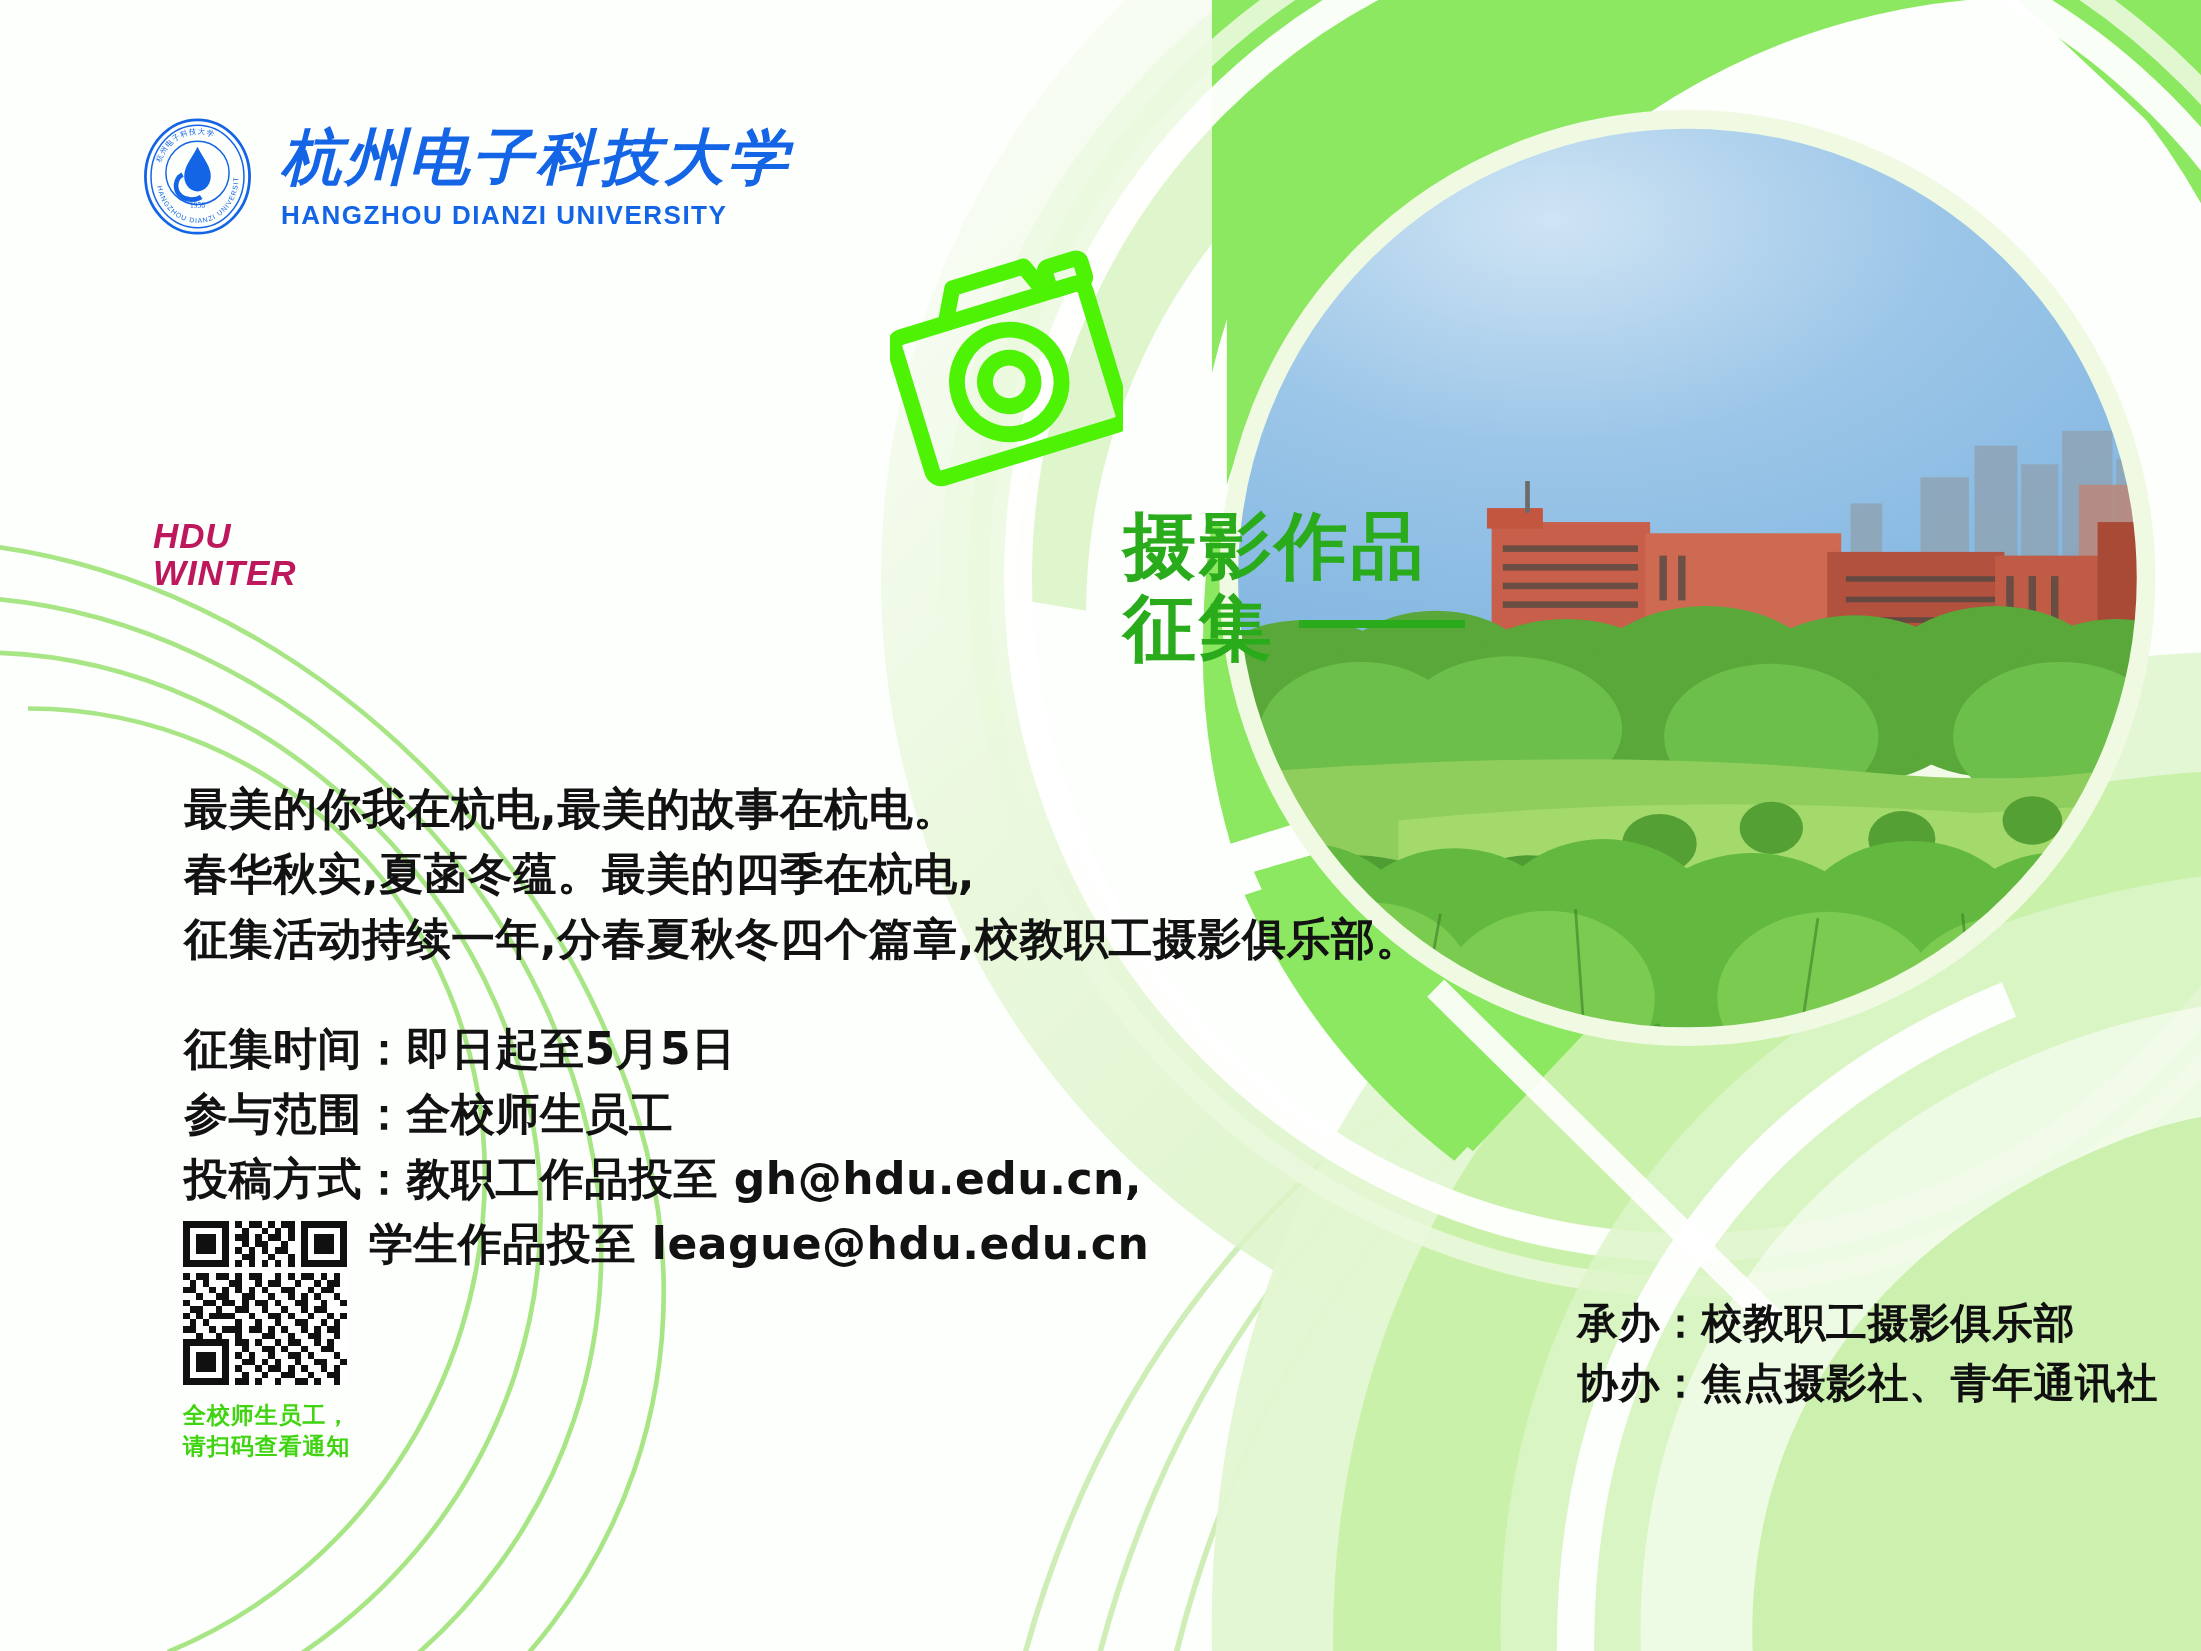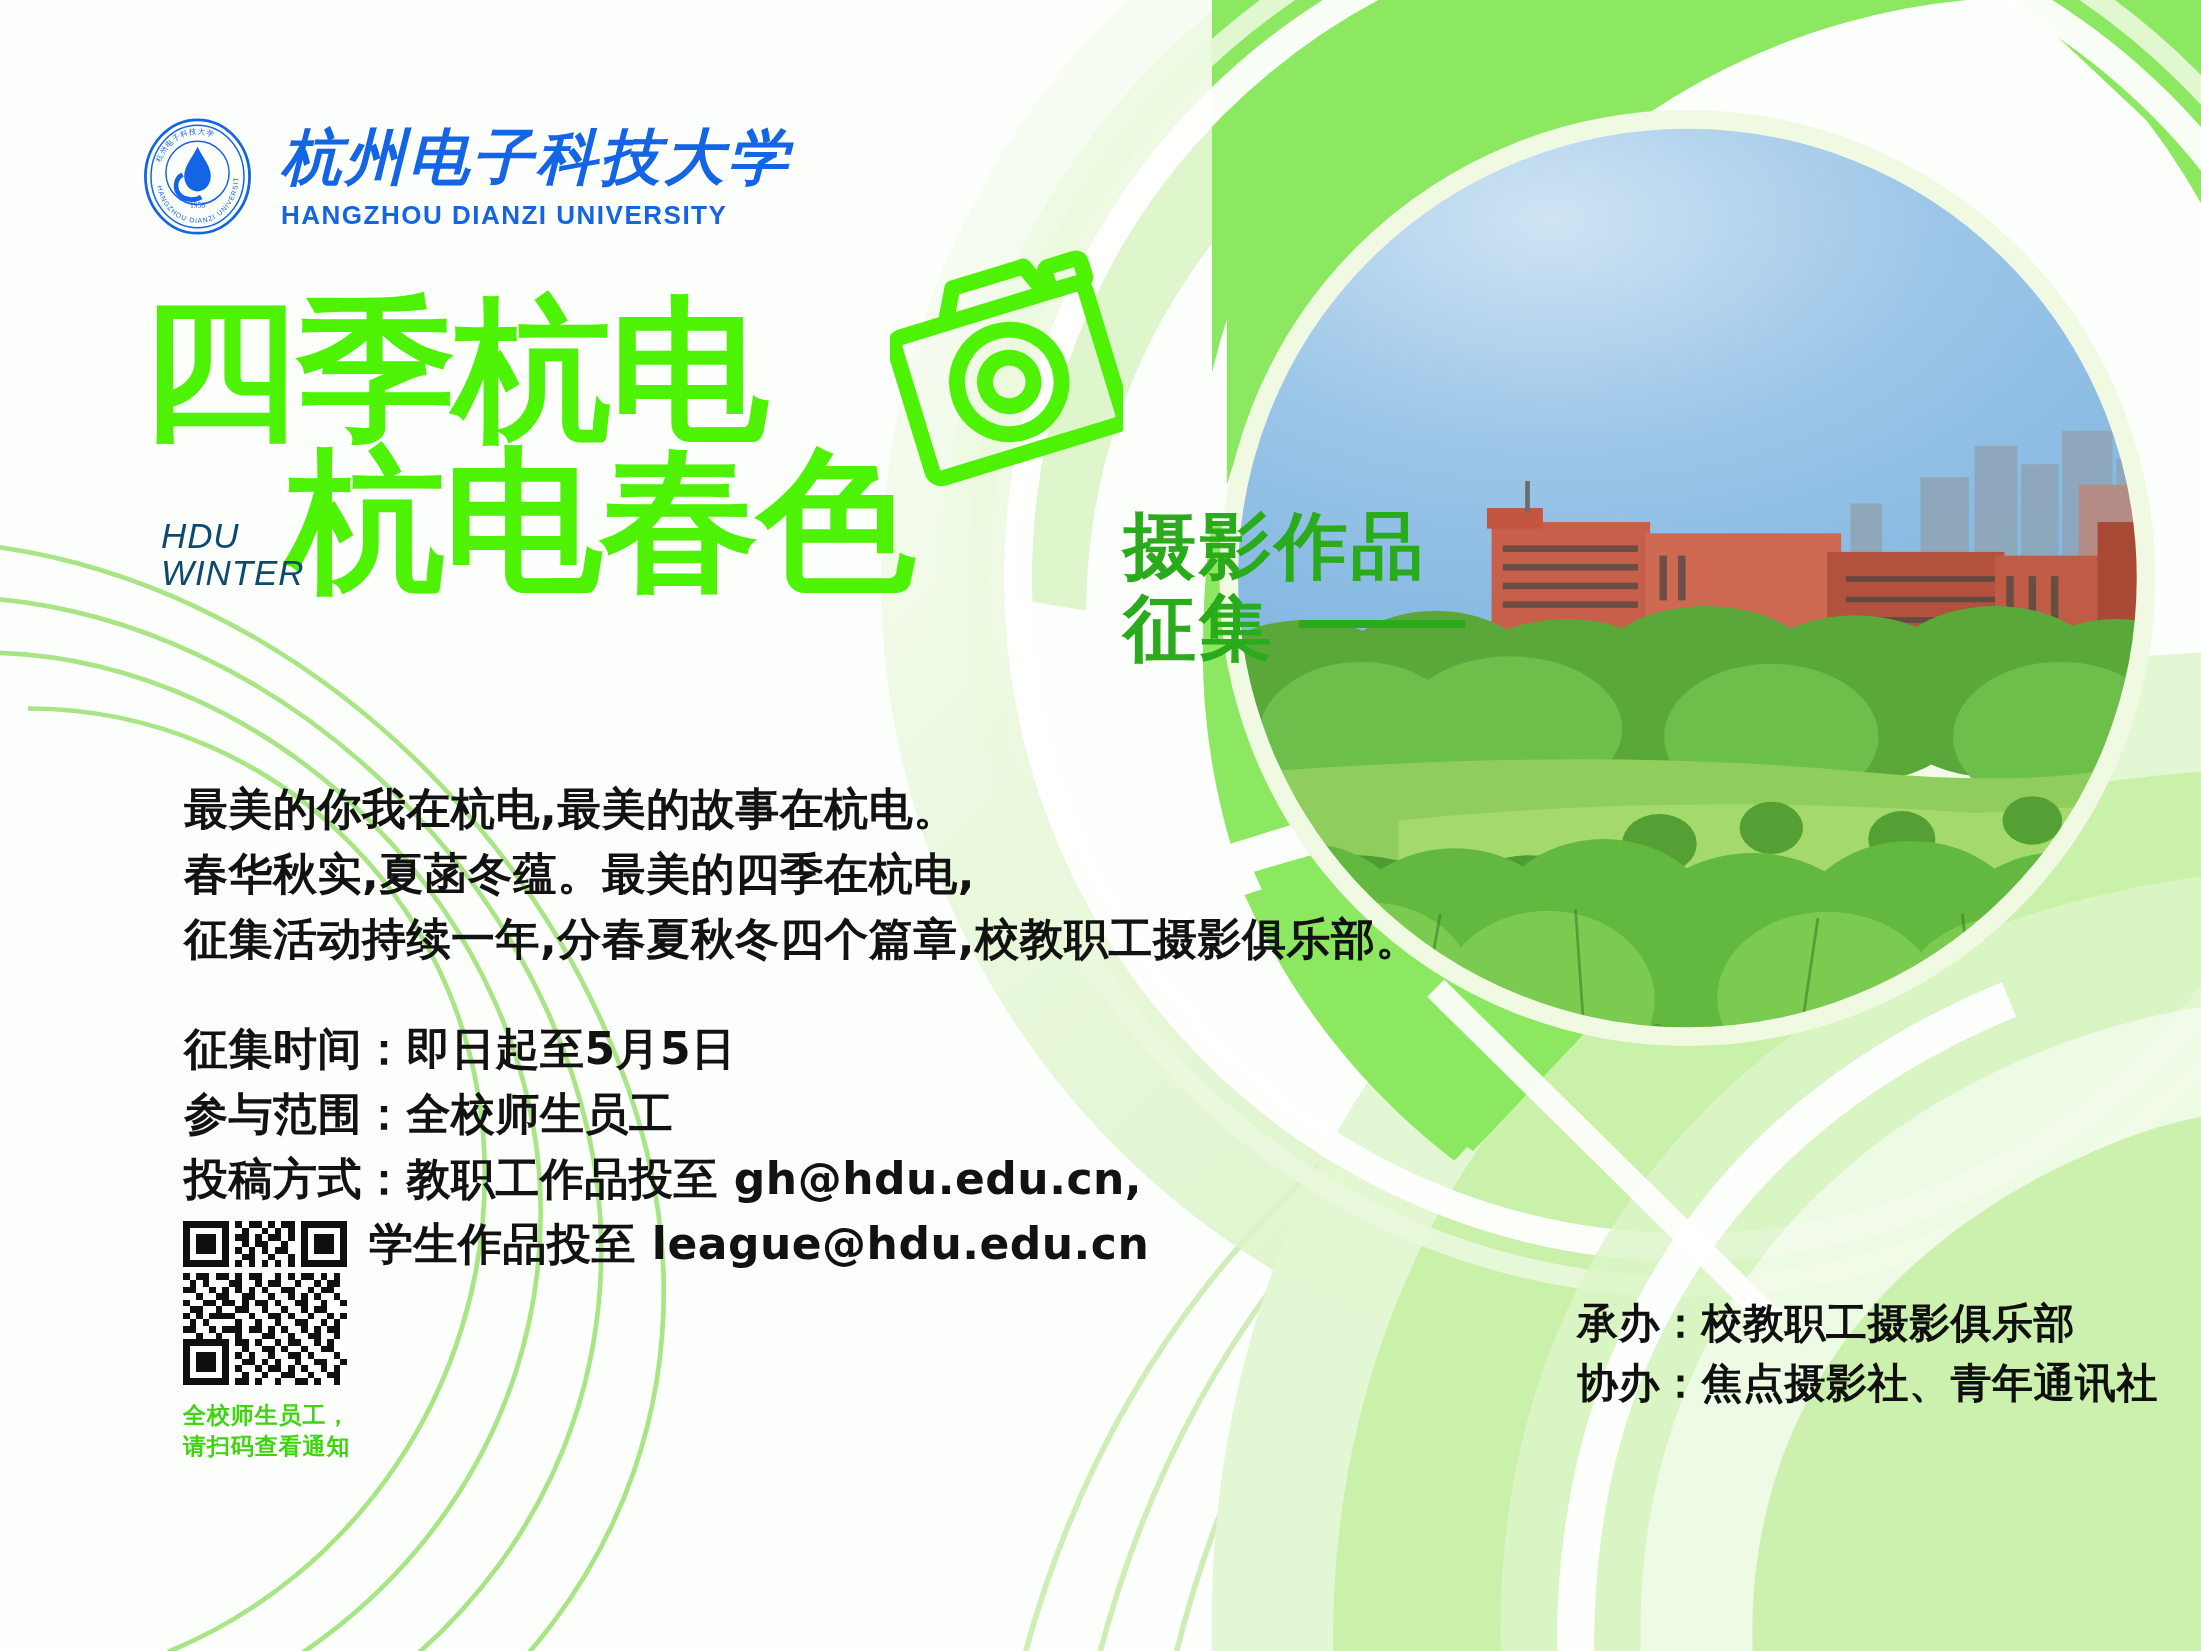--- a/index.html
+++ b/index.html
@@ -24,22 +24,22 @@
            font-family:"Liberation Sans",sans-serif;margin-top:8.4px;white-space:nowrap;}
 
   
   #headline{position:absolute;left:140px;top:298px;z-index:22;}
   .hl-line{display:block;white-space:nowrap;font-weight:900;color:#4df204;
            font-family:"DejaVu Sans","Liberation Sans",sans-serif;
            letter-spacing:-1.9px;line-height:0.93;}
   #hl1{font-size:154px;transform:scaleX(1.03);transform-origin:left center;}
   #hl2{font-size:154px;margin-left:147px;margin-top:7.5px;transform:scaleX(1.03);transform-origin:left center;}
 
-  #hdu-winter{position:absolute;left:161px;top:518px;z-index:23;
-    color:#0c4a6e;font-weight:400;font-size:35px;line-height:1.05;
+  #hdu-winter{position:absolute;left:153px;top:518px;z-index:23;
+    color:#be185d;font-weight:700;font-size:35px;line-height:1.05;
     font-style:italic;letter-spacing:0.9px;font-family:"Liberation Sans",sans-serif;}
   #hdu-winter span{display:block;}
 
   #camera-icon{position:absolute;left:890px;top:250px;width:233px;height:247px;z-index:24;}
 
   #subhead{position:absolute;left:1123px;top:505px;z-index:24;
     color:#2aab1c;font-weight:900;font-size:73px;line-height:1.12;
     letter-spacing:2.8px;font-family:"DejaVu Sans","Liberation Sans",sans-serif;}
   #subhead span{display:block;}
   #subhead-rule{display:inline-block;width:166px;height:8.4px;background:#2aab1c;
@@ -286,24 +286,20 @@
       </text>
     </svg>
     <div id="logo-words">
       <svg id="logo-cn" viewBox="0 0 600 80">
         <text x="0" y="62" font-size="70" fill="#1464e6" font-style="italic" font-weight="700" font-family="Liberation Serif, DejaVu Serif, serif" letter-spacing="4">杭州电子科技大学</text>
       </svg>
       <div id="logo-en">HANGZHOU DIANZI UNIVERSITY</div>
     </div>
   </div>
 
-  <div id="headline">
-    <span class="hl-line" id="hl1">四季杭电</span>
-    <span class="hl-line" id="hl2">杭电春色</span>
-  </div>
 
   <div id="hdu-winter">
     <span>HDU</span>
     <span>WINTER</span>
   </div>
 
   <svg id="camera-icon" viewBox="0 0 250 265">
     <g transform="rotate(-17 125 132)" fill="none" stroke="#4df204" stroke-width="17" stroke-linejoin="round">
       <rect x="18" y="62" width="214" height="158" rx="10"></rect>
       <path d="M 78 62 L 96 28 L 176 28 L 190 62"></path>

